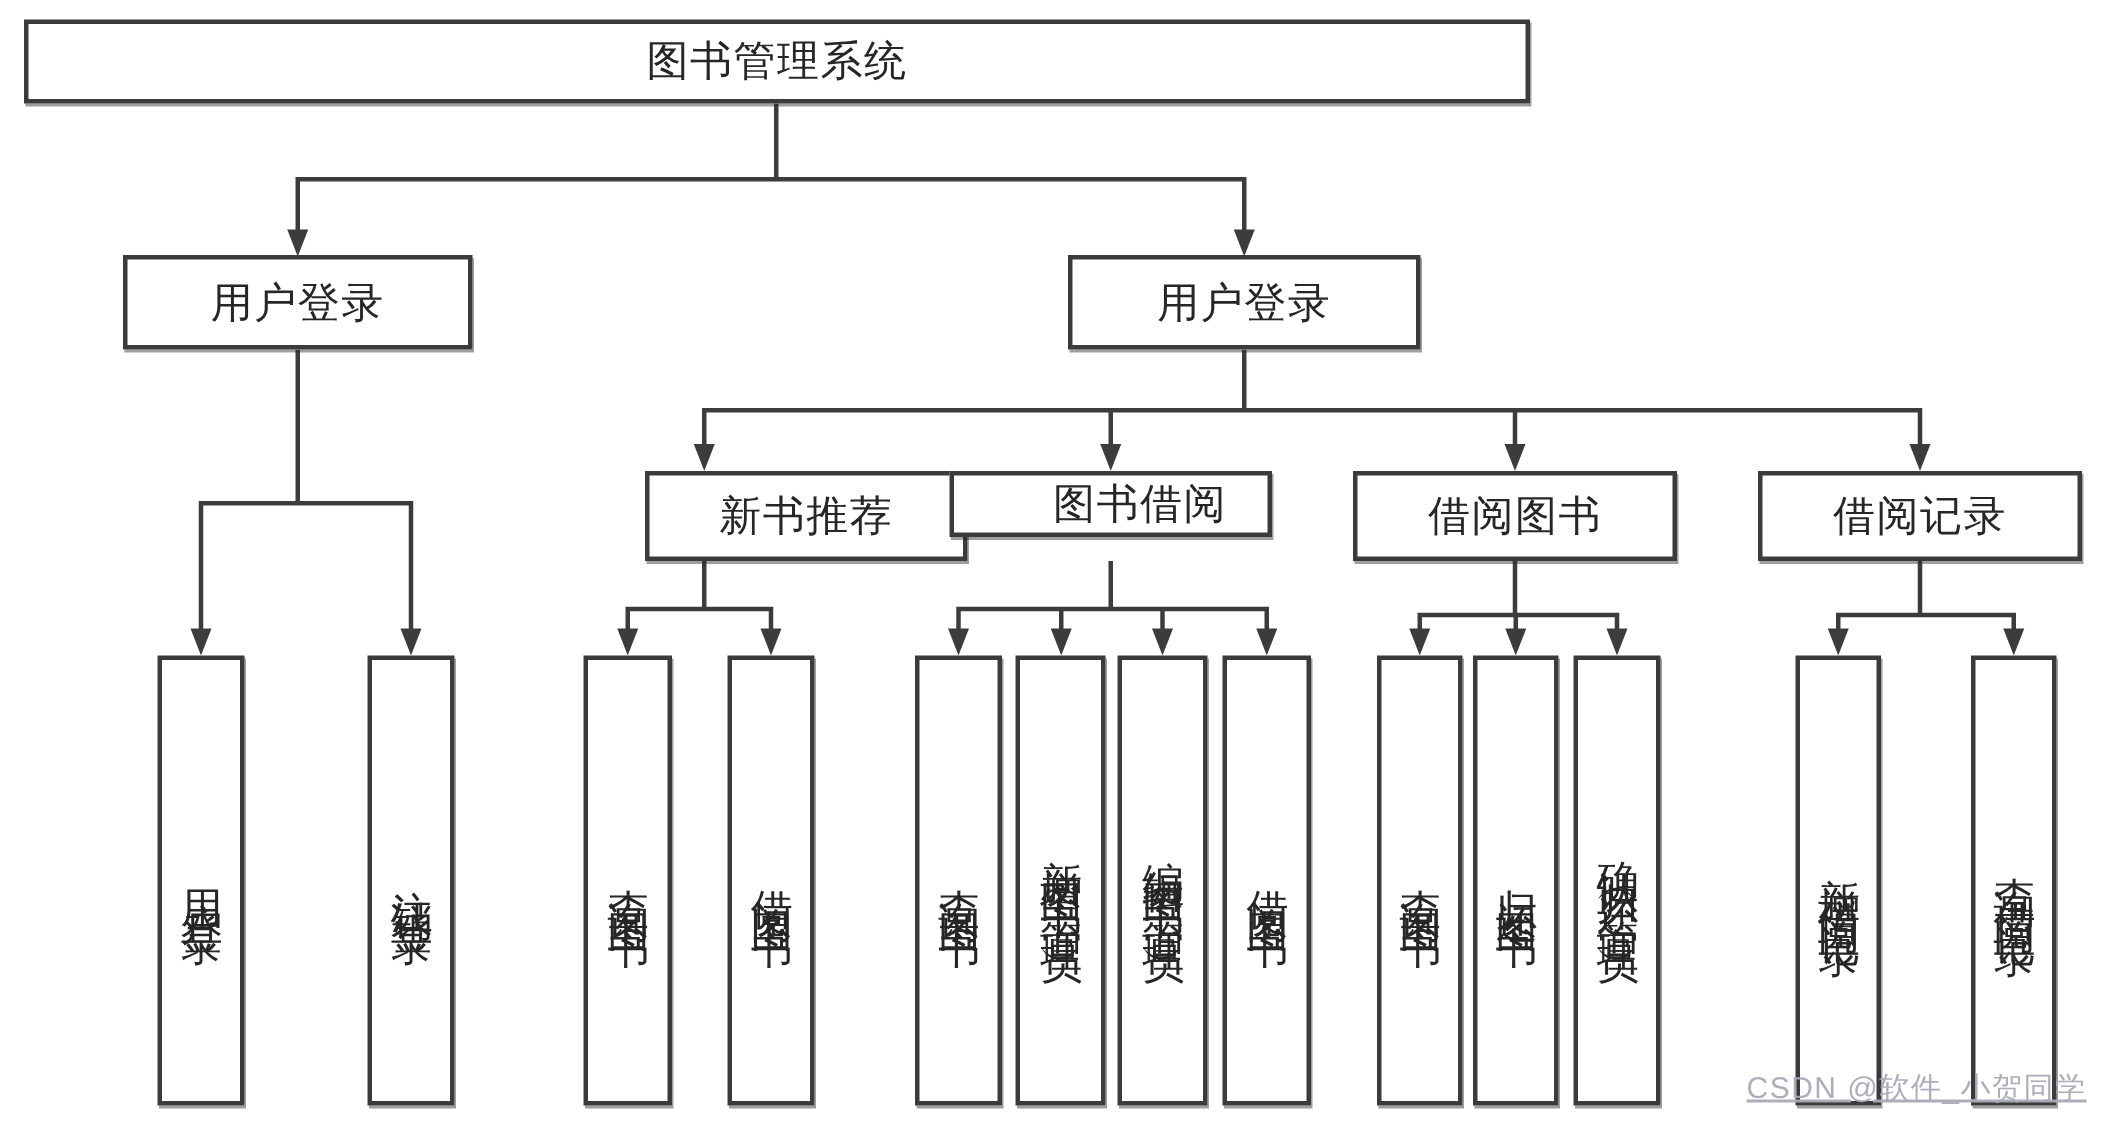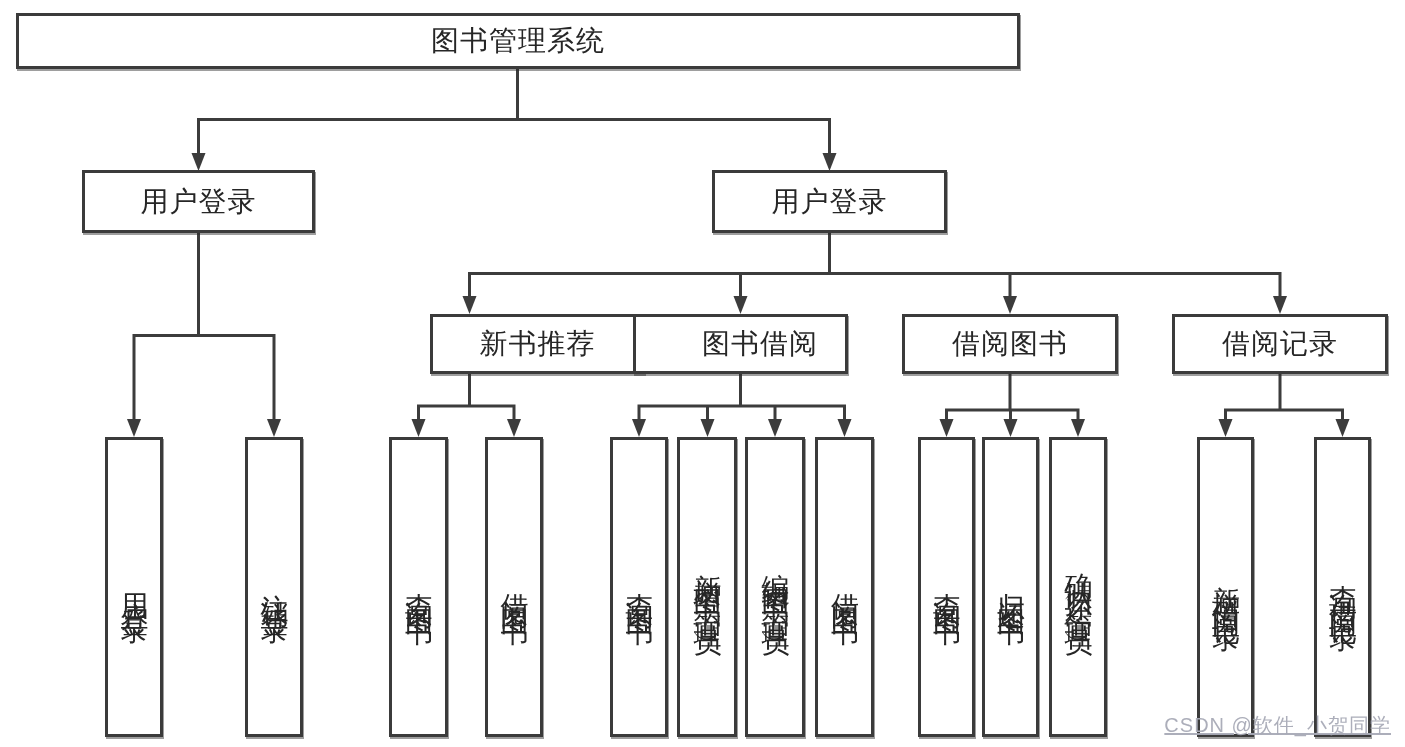--- a/index.html
+++ b/index.html
@@ -120,21 +120,21 @@
   <div class="node" style="left:82px; top:170px; width:233px; height:63px;">
     <span>用户登录</span>
   </div>
   <div class="node" style="left:712px; top:170px; width:235px; height:63px;">
     <span>用户登录</span>
   </div>
 
   <div class="node" style="left:382px; top:314px; width:215px; height:60px;margin-left:48px;">
     <span>新书推荐</span>
   </div>
-  <div class="node" style="left:633px; top:314px; width:215px; height:60px;padding-left:39px;">
+  <div class="node" style="left:633px; top:314px; width:215px; height:44px;padding-left:39px;">
     <span>图书借阅</span>
   </div>
   <div class="node" style="left:902px; top:314px; width:216px; height:60px;">
     <span>借阅图书</span>
   </div>
   <div class="node" style="left:1172px; top:314px; width:216px; height:60px;">
     <span>借阅记录</span>
   </div>
 
   <div class="node vert" style="left:105px; top:437px; width:58px; height:300px;">

